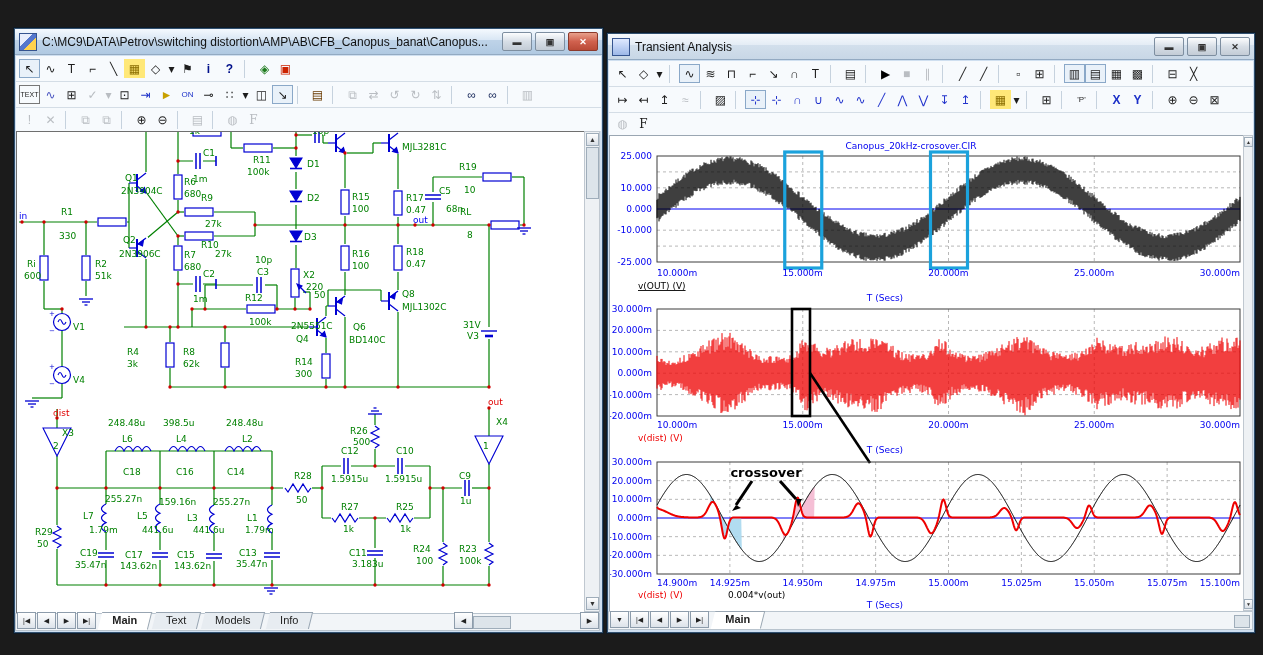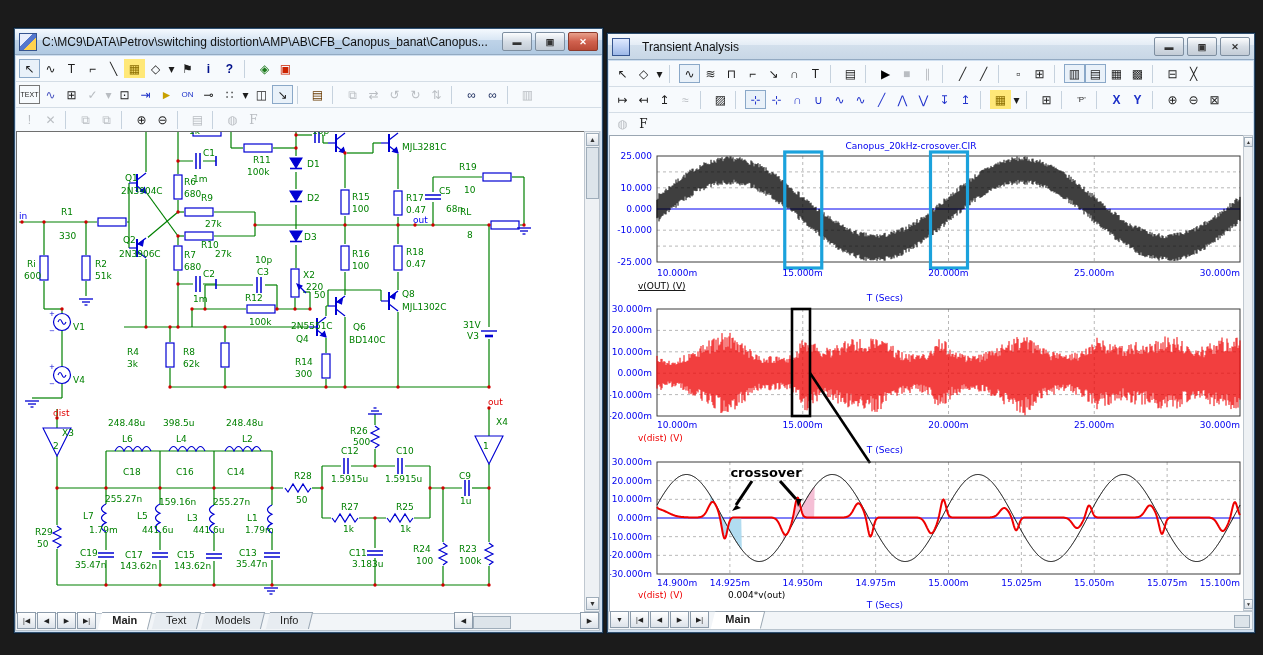--- a/index.html
+++ b/index.html
@@ -611,21 +611,21 @@
         <span class="tab"><span>Info</span></span>
       </span>
     <span style="flex:1"></span>
     <span class="navbtn">◀</span>
     <span class="sthumb" style="position:static;width:38px;height:13px;margin:1px 0;"></span>
     <span style="width:68px"></span>
     <span class="navbtn">▶</span>
   </div>
 
   <div class="win" style="left:607px;top:33px;width:646px;height:598px;">
-    <div class="titlebar" style="background:linear-gradient(#f7fafd,#e3ecf5 45%,#d2dfec 46%,#c8d7e6);gap:7px;">
+    <div class="titlebar" style="background:linear-gradient(#f7fafd,#e3ecf5 45%,#d2dfec 46%,#c8d7e6);">
       <div class="appicon scope"></div>
       <div class="titletext">Transient Analysis</div>
       <div class="winbtns">
         <div class="wbtn">▬</div>
         <div class="wbtn">▣</div>
         <div class="wbtn">✕</div>
       </div>
     </div>
     <div class="toolrow" id="rtb1" style="top:27px;height:26px;">
         <span class="ti">↖</span>

